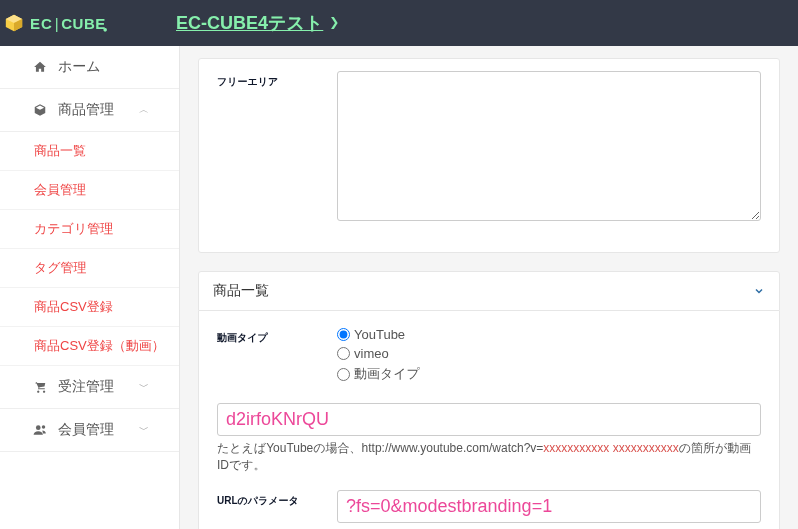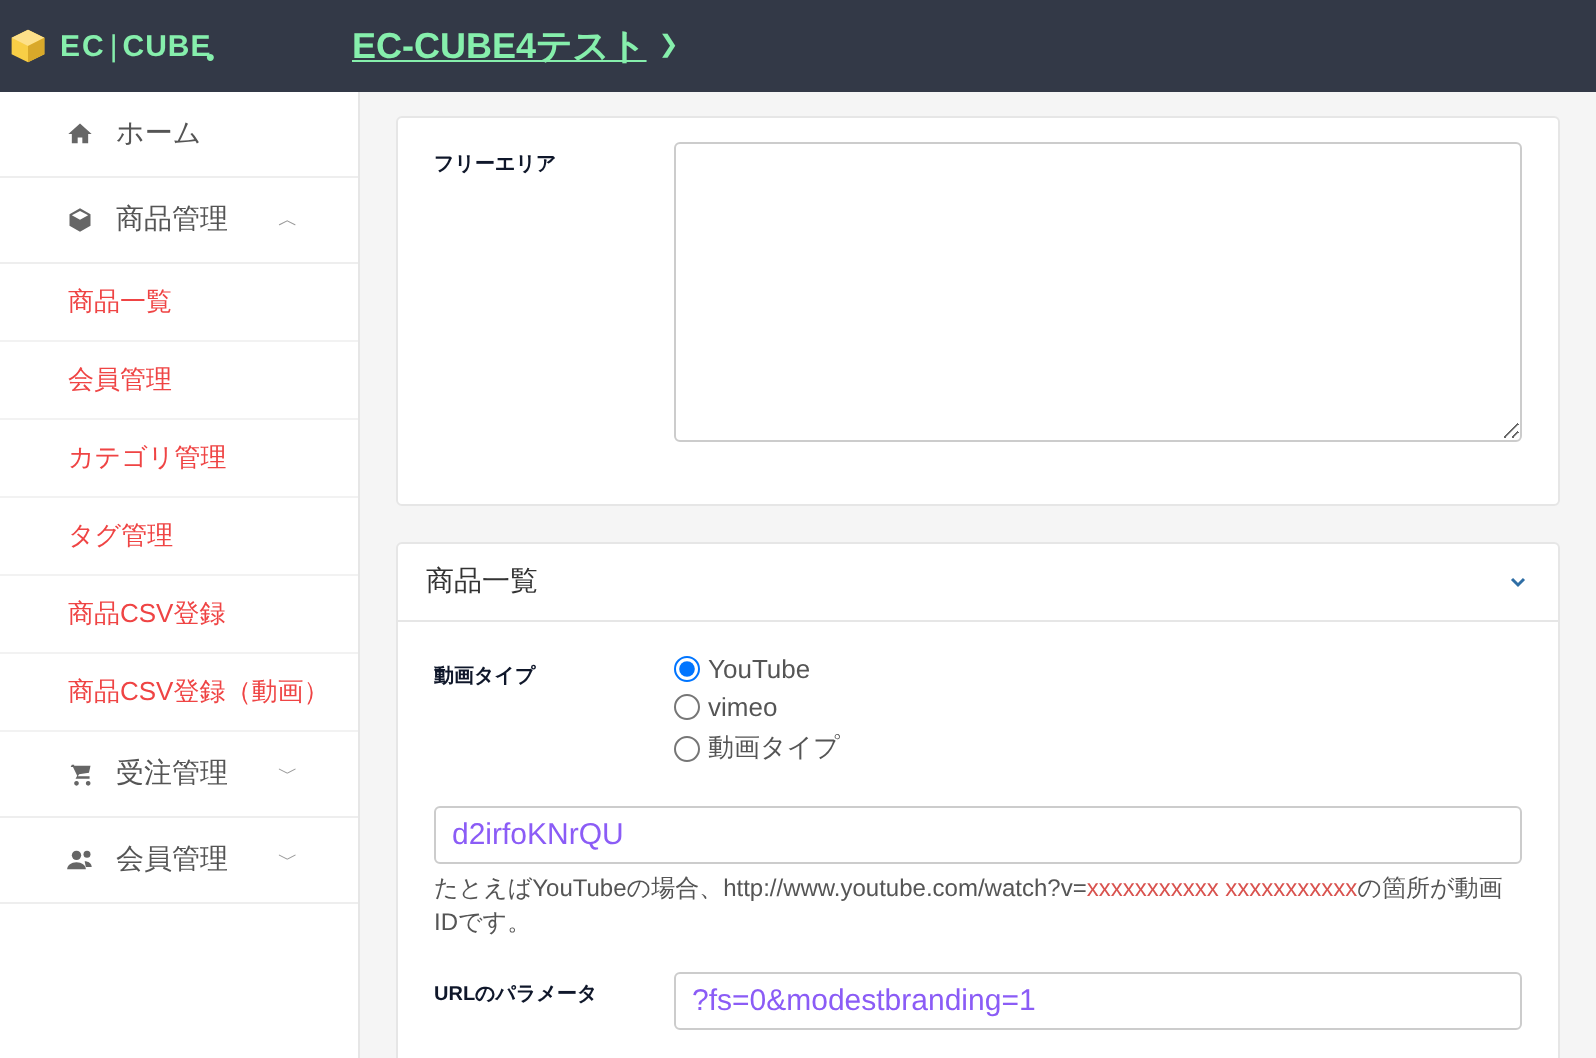--- a/index.html
+++ b/index.html
@@ -29,21 +29,21 @@
 
 .row { display: flex; margin-bottom: 16px; align-items: flex-start; }
 .row-label { width: 120px; flex-shrink: 0; padding-top: 4px; color: #0f172a; font-size: 10px; font-weight: bold; }
 .row-field { flex: 1; }
 
 textarea.free-area { width: 100%; height: 150px; border: 1px solid #ccc; border-radius: 3px; resize: both; font-size: 13px; padding: 6px; }
 
 .radio-row { display: flex; align-items: center; gap: 4px; margin-bottom: 4px; color: #555; }
 .radio-row input { margin: 0; }
 
-input.text-in { width: 100%; border: 1px solid #ccc; border-radius: 3px; padding: 5px 8px; font-size: 15px; color: #8b5cf6; }
+input.text-in { width: 100%; border: 1px solid #ccc; border-radius: 3px; padding: 5px 8px; font-size: 18px; color: #ec4899; }
 .help { font-size: 12px; color: #555; margin-top: 4px; line-height: 1.4; }
 .help .red { color: #d9534f; }
 
 svg { display: block; }
 .clickable { cursor: pointer; }
 </style>
 </head>
 <body>
 
 <div class="header">

